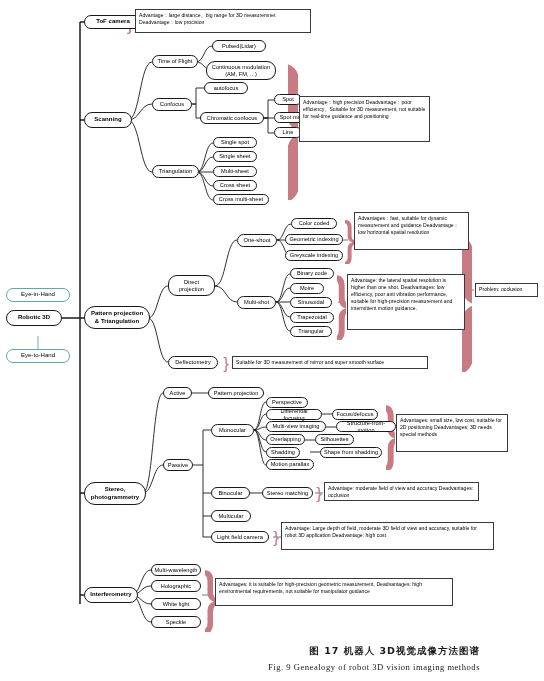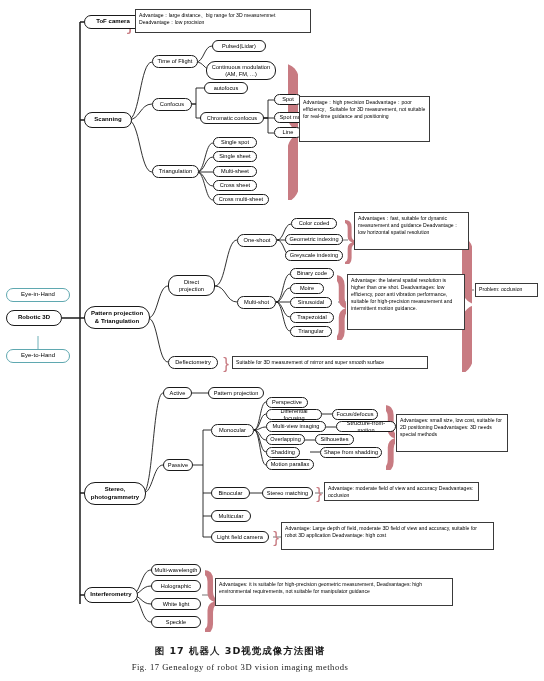--- a/index.html
+++ b/index.html
@@ -18,21 +18,21 @@
   .node.lvl2{border-width:1.1px;font-size:5.7px;}
 
   .note{position:absolute;box-sizing:border-box;background:#fff;border:1px solid #3a3a3a;
         font-size:5.1px;line-height:1.38;padding:2px 3px;text-align:left;z-index:3;
         letter-spacing:.02px;}
 
   .brace{position:absolute;color:#c87b82;font-weight:400;z-index:2;
          display:flex;align-items:center;justify-content:center;overflow:hidden;}
   .brace span{display:block;transform-origin:center center;line-height:1;}
 
-  .caption{position:absolute;left:0;width:480px;text-align:center;}
+  .caption{position:absolute;left:0;width:480px;text-align:right;}
   .cap-cn{top:645px;font-family:"DejaVu Sans",sans-serif;font-size:9.5px;font-weight:bold;
           letter-spacing:1px;color:#1a1a1a;}
   .cap-en{top:662px;font-family:"Liberation Serif","DejaVu Serif",serif;font-size:8.6px;
           letter-spacing:.5px;color:#1a1a1a;}
 </style>
 </head>
 <body>
 
 <div id="canvas">
 
@@ -265,15 +265,15 @@
   <div class="note" style="left:324px;top:482px;width:155px;height:19px;">Advantage: moderate field of view and accuracy
 Deadvantages: occlusion</div>
 
   <div class="note" style="left:281px;top:522px;width:213px;height:28px;">Advantage: Large depth of field, moderate 3D field of view and accuracy, suitable for robot 3D application
 Deadvantage: high cost</div>
 
   <div class="note" style="left:215px;top:578px;width:238px;height:28px;">Advantages: it is suitable for high-precision geometric measurement,
 Deadvantages: high environmental requirements, not suitable for manipulator guidance</div>
 
   <div class="caption cap-cn">图 17  机器人 3D视觉成像方法图谱</div>
-  <div class="caption cap-en">Fig. 17  Genealogy of robot 3D vision imaging methods</div>
+  <div class="caption cap-en">Fig. 9  Genealogy of robot 3D vision imaging methods</div>
 
 </div>
 
 </body></html>

